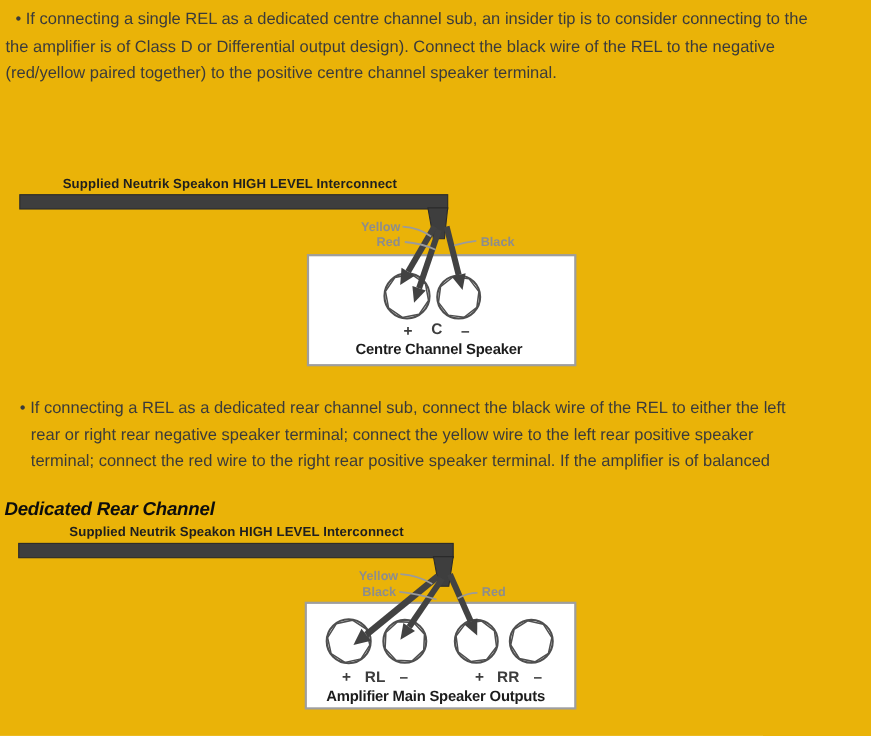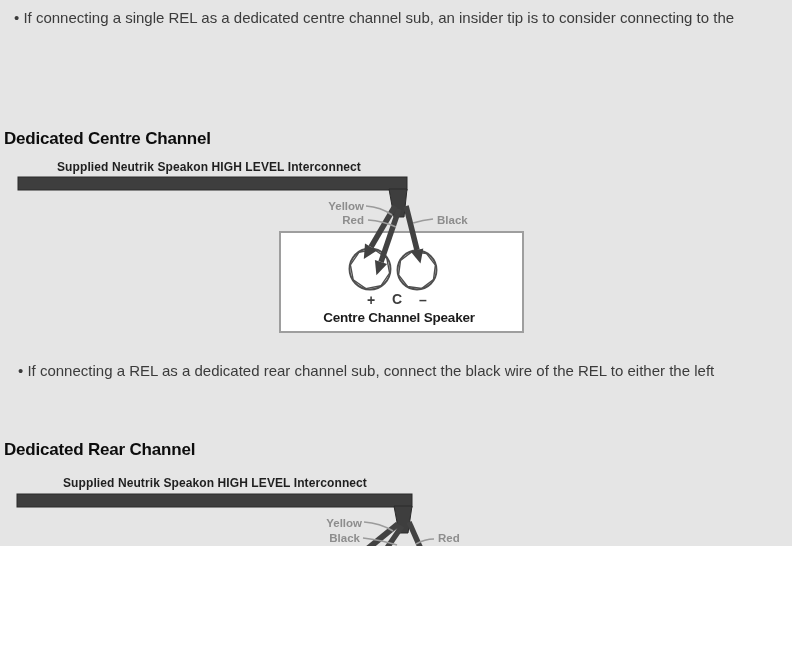--- a/index.html
+++ b/index.html
@@ -1,31 +1,31 @@
 <!DOCTYPE html>
 <html><head>
 <meta charset="utf-8">
 <style>
   html,body{margin:0;padding:0;background:#ffffff;}
   .page{
-    position:relative;width:792px;height:546px;background:#e5e5e5;overflow:hidden;
+    position:relative;width:792px;height:669px;background:#eab308;overflow:hidden;
     font-family:"Liberation Sans",sans-serif;
   }
   .para{position:absolute;color:#3b3b3b;font-size:15px;line-height:24.5px;}
   .para .tline{white-space:nowrap;}
   .p1{top:6px;left:5px;}
   .p1 .tline:first-child{padding-left:9px;}
   .p2{top:359px;left:18px;}
   .p2 .tline.ind{padding-left:10px;}
   .hd{
     position:absolute;left:4px;margin:0;color:#0d0d0d;
     font-size:17px;font-weight:bold;letter-spacing:-0.2px;
   }
   .hd1{top:129px;}
-  .hd2{top:440px;}
+  .hd2{top:453px;font-style:italic;}
   .diag{position:absolute;left:0;}
   .d1{top:158px;}
   .d2{top:472px;}
   
   .dtitle{font-family:"Liberation Sans",sans-serif;font-size:12px;font-weight:bold;fill:#1f1f1f;letter-spacing:0.1px;}
   .wlabel{font-family:"Liberation Sans",sans-serif;font-size:11.5px;font-weight:bold;fill:#8d8d8d;}
   .term{font-family:"Liberation Sans",sans-serif;font-size:14px;font-weight:bold;fill:#3d3d3d;}
   .cap{font-family:"Liberation Sans",sans-serif;font-size:13.5px;font-weight:bold;fill:#1c1c1c;letter-spacing:-0.2px;}
   .cable{fill:#3e3e3e;stroke:#2a2a2a;stroke-width:1;}
   .wire{stroke:#424242;stroke-width:5.5;fill:none;}
@@ -36,23 +36,24 @@
   .post{fill:#ffffff;stroke:#4f4f4f;stroke-width:1.9;}
   .postoct{fill:none;stroke:#4f4f4f;stroke-width:1.4;}
 </style>
 </head>
 <body>
 
 <div class="page">
 
   <div class="para p1">
     <div class="tline">• If connecting a single REL as a dedicated centre channel sub, an insider tip is to consider connecting to the</div>
+    <div class="tline">the amplifier is of Class D or Differential output design). Connect the black wire of the REL to the negative</div>
+    <div class="tline">(red/yellow paired together) to the positive centre channel speaker terminal.</div>
   </div>
 
-  <h2 class="hd hd1">Dedicated Centre Channel</h2>
 
   <svg class="diag d1" width="792" height="182" viewBox="0 158 792 182">
     <text class="dtitle" x="57" y="171">Supplied Neutrik Speakon HIGH LEVEL Interconnect</text>
 
     <rect class="spkbox" x="280" y="232" width="243" height="100"></rect>
 
     <g>
       <circle class="post" cx="370" cy="269" r="20.5"></circle>
       <polygon class="postoct" points="389.6,273.2 380.9,285.8 365.8,288.6 353.2,279.9 350.4,264.8 359.1,252.2 374.2,249.4 386.8,258.1"></polygon>
     </g>
@@ -89,20 +90,22 @@
 
     <text class="term" x="371" y="305" text-anchor="middle">+</text>
     <text class="term" x="397" y="304" text-anchor="middle">C</text>
     <text class="term" x="423" y="305" text-anchor="middle">–</text>
 
     <text class="cap" x="399" y="322" text-anchor="middle">Centre Channel Speaker</text>
   </svg>
 
   <div class="para p2">
     <div class="tline">• If connecting a REL as a dedicated rear channel sub, connect the black wire of the REL to either the left</div>
+    <div class="tline ind">rear or right rear negative speaker terminal; connect the yellow wire to the left rear positive speaker</div>
+    <div class="tline ind">terminal; connect the red wire to the right rear positive speaker terminal. If the amplifier is of balanced</div>
   </div>
 
   <h2 class="hd hd2">Dedicated Rear Channel</h2>
 
   <svg class="diag d2" width="792" height="197" viewBox="0 472 792 197">
     <text class="dtitle" x="63" y="487">Supplied Neutrik Speakon HIGH LEVEL Interconnect</text>
 
     <rect class="spkbox" x="278" y="548" width="245" height="96"></rect>
 
     <g>

